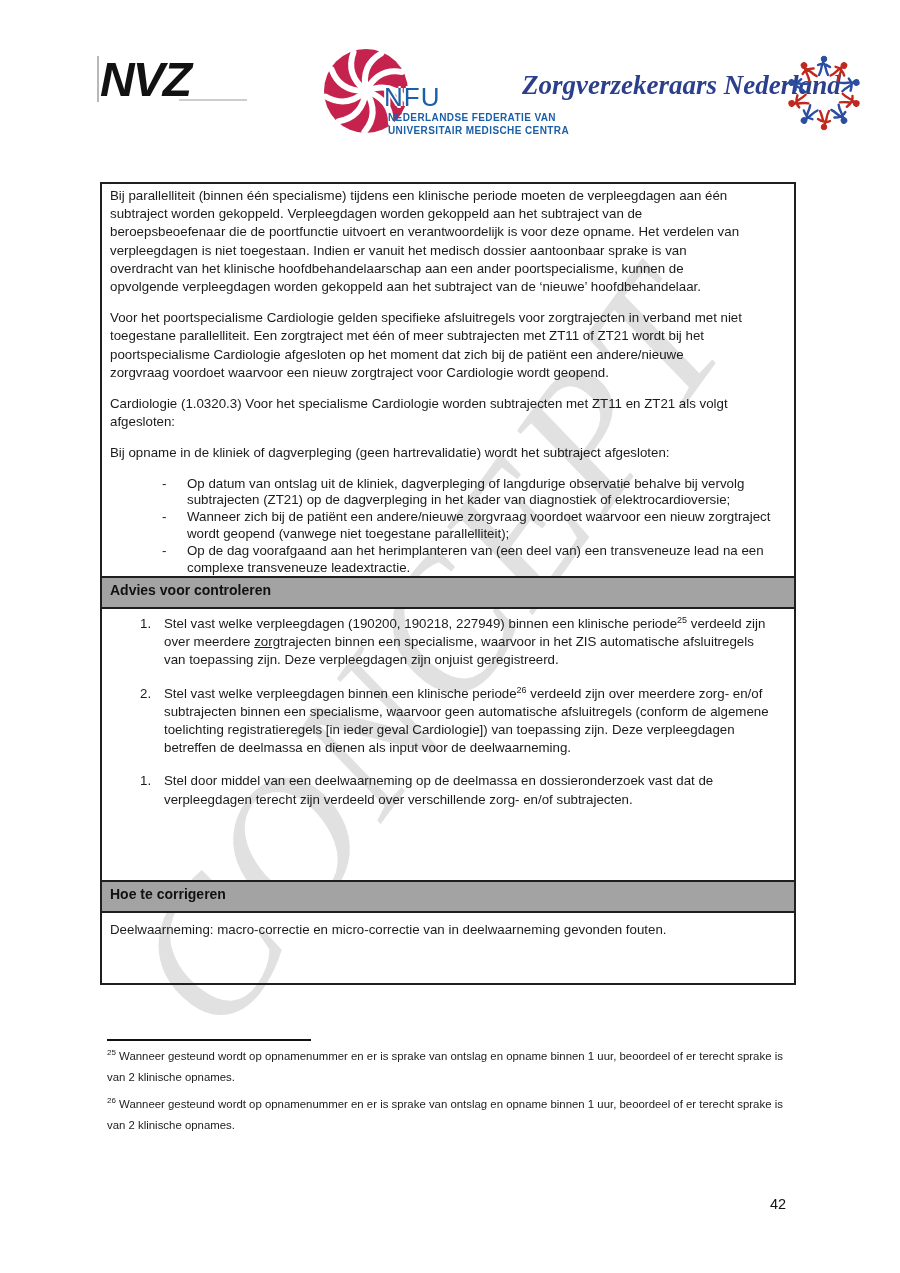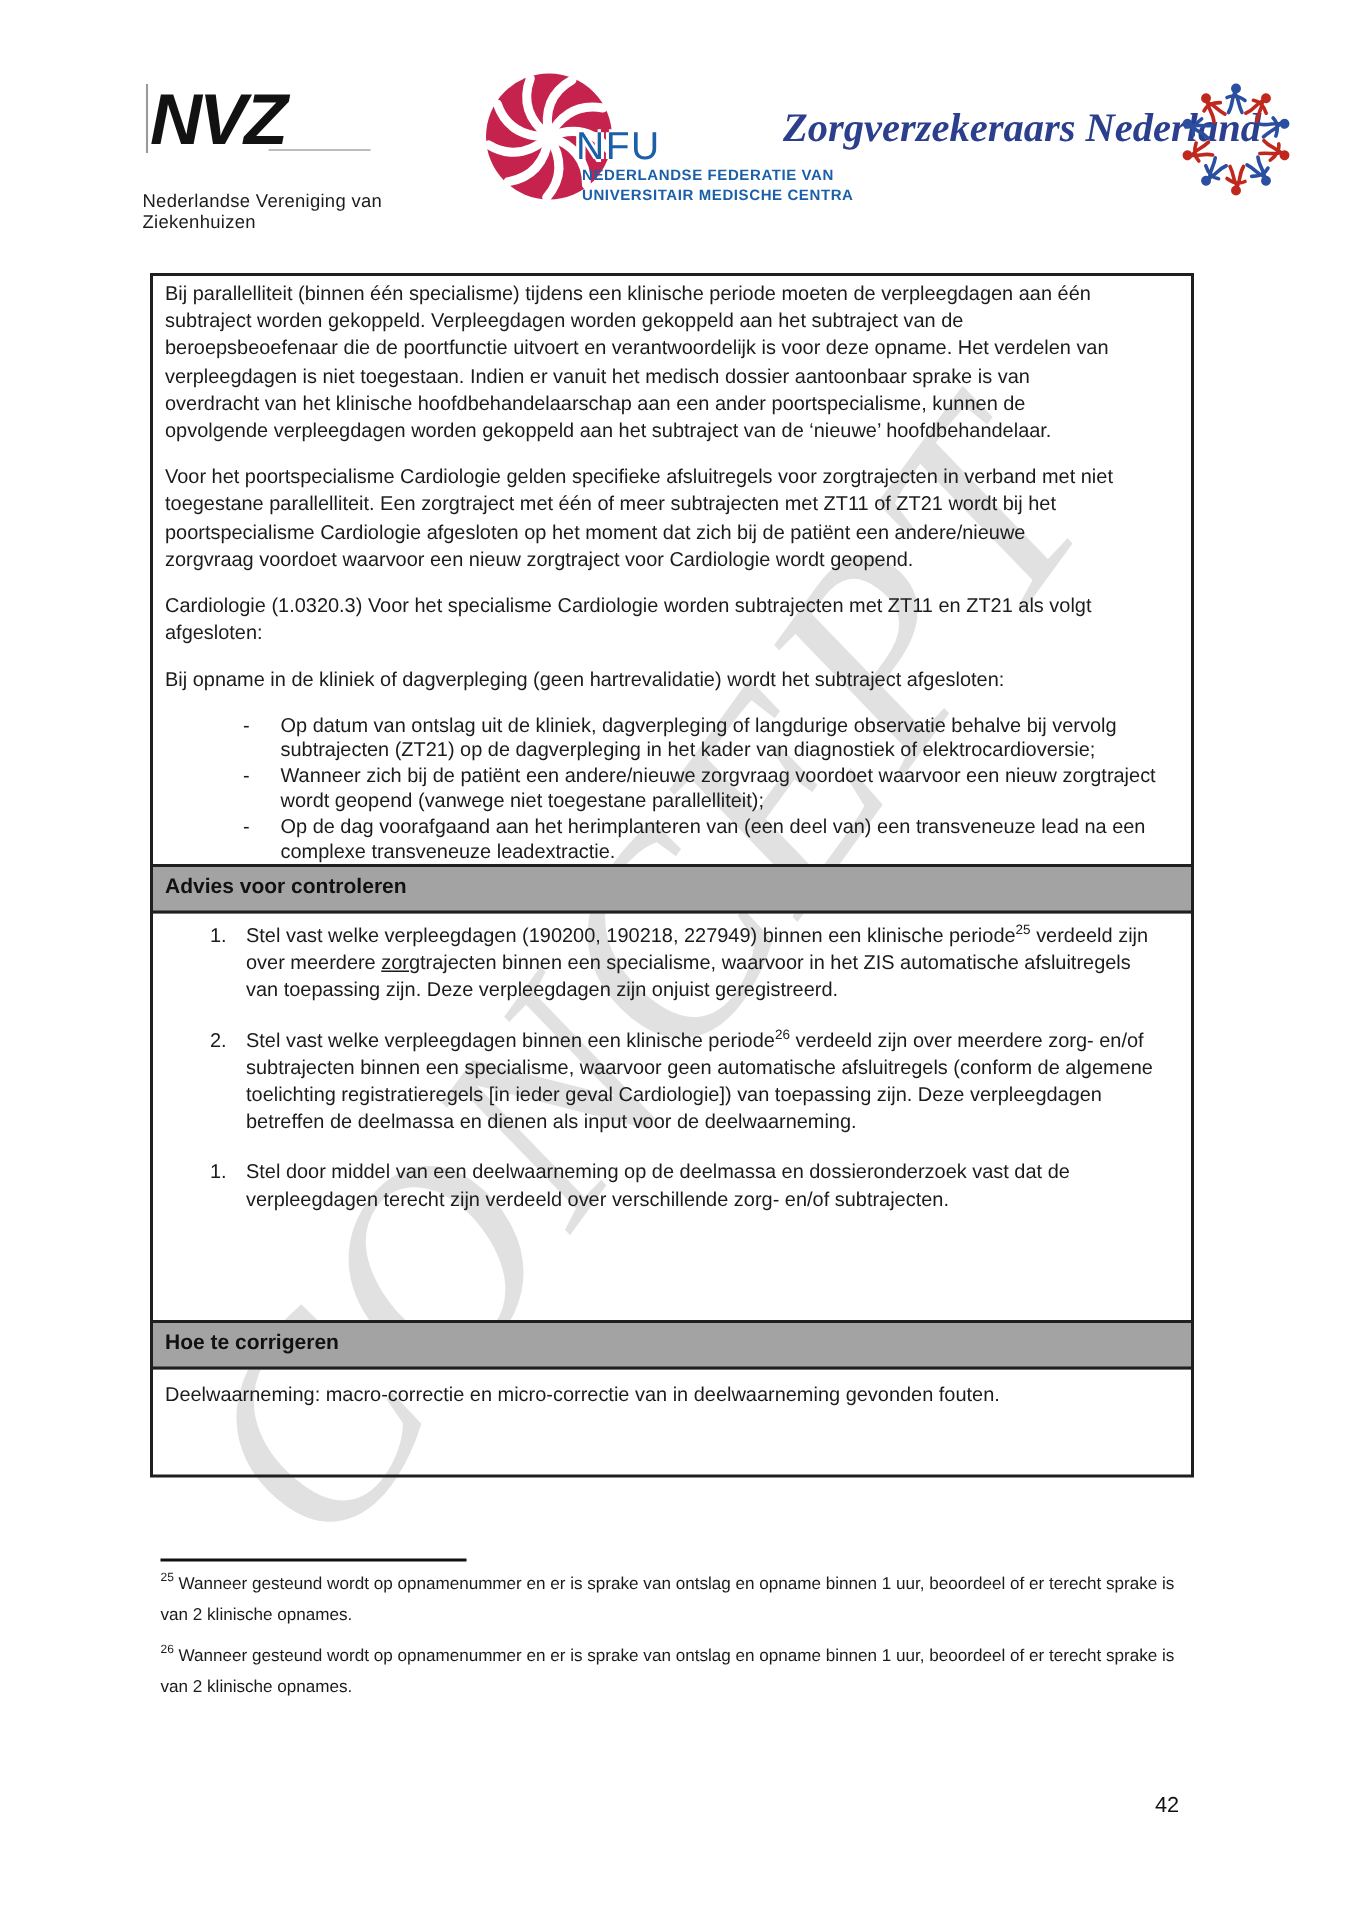--- a/index.html
+++ b/index.html
@@ -76,21 +76,20 @@
 <div class="page">
 
   <div class="watermark">CONCEPT</div>
 
   <div class="hdr-el nvz">
     <svg width="200" height="58" viewBox="0 0 200 58">
       <line x1="3" y1="6" x2="3" y2="52" stroke="#9a9a9a" stroke-width="1.4"></line>
       <line x1="84" y1="50" x2="152" y2="50" stroke="#bdbdbd" stroke-width="1.4"></line>
       <text x="5" y="46" font-family="Liberation Sans, sans-serif" font-size="48" font-weight="900" font-style="italic" letter-spacing="-2" fill="#121212">NVZ</text>
     </svg>
-    <div class="nvz-sub">Nederlandse Vereniging van Ziekenhuizen</div>
   </div>
 
   <div class="hdr-el nfu">
     <svg width="90" height="90" viewBox="0 0 90 90">
       <circle cx="44" cy="45" r="42" fill="#c5234d"></circle>
       <g stroke="#ffffff" stroke-width="6" fill="none" stroke-linecap="round">
         <path d="M44,45 C52,30 64,23 80,26" transform="rotate(0 44 45)"></path>
         <path d="M44,45 C52,30 64,23 80,26" transform="rotate(40 44 45)"></path>
         <path d="M44,45 C52,30 64,23 80,26" transform="rotate(80 44 45)"></path>
         <path d="M44,45 C52,30 64,23 80,26" transform="rotate(120 44 45)"></path>

